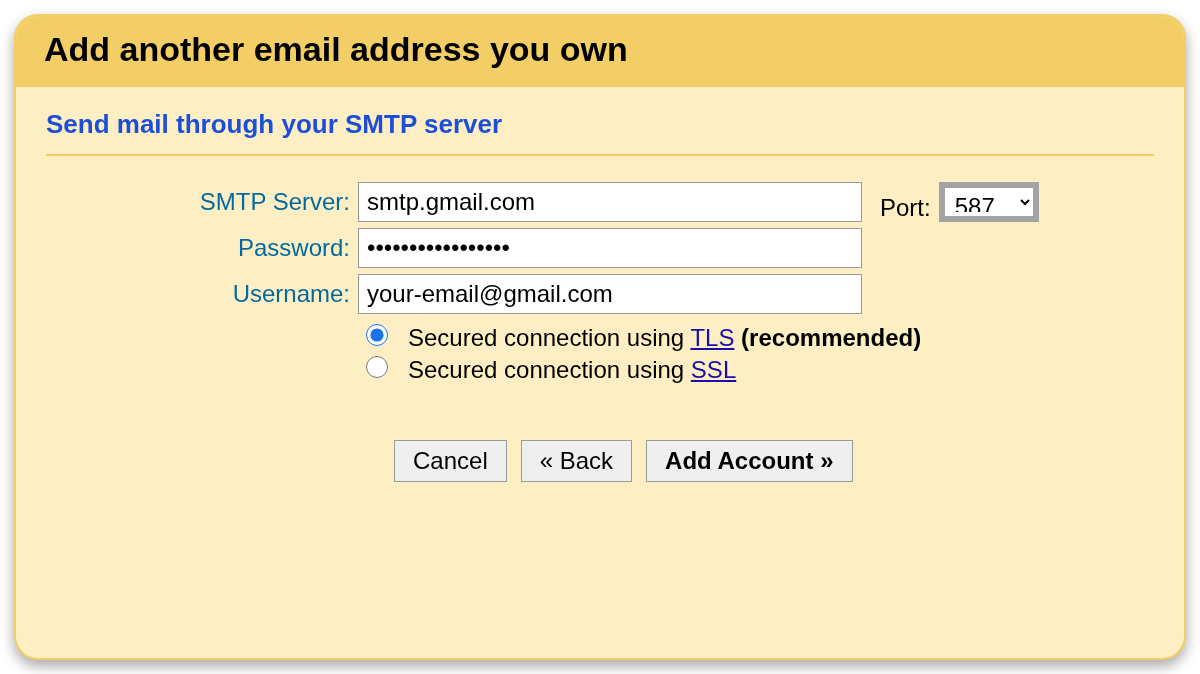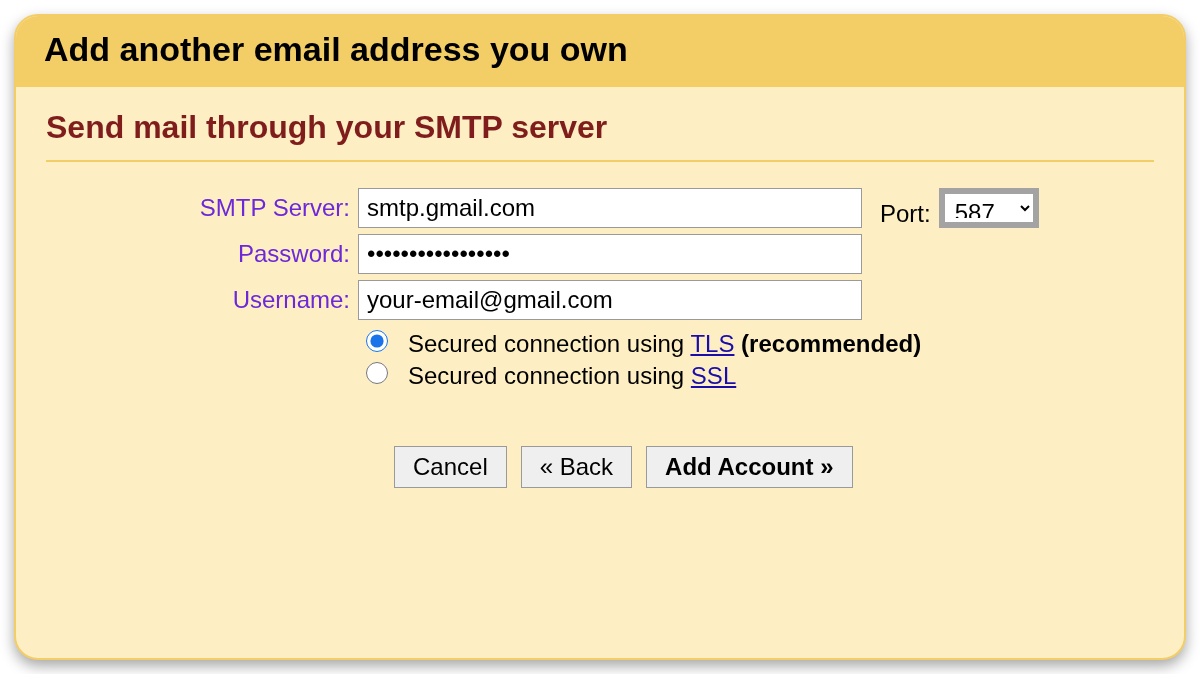--- a/index.html
+++ b/index.html
@@ -30,23 +30,23 @@
     .dialog-title {
       font-size: 34px;
       font-weight: 700;
       color: #000;
     }
     .dialog-body {
       padding: 22px 30px 30px 30px;
       background: #fdefc3;
     }
     .subheading {
-      font-size: 32px;
+      font-size: 26px;
       font-weight: 700;
-      color: #7f1d1d;
+      color: #1d4ed8;
       margin-bottom: 14px;
     }
     .divider {
       border: none;
       border-top: 2px solid #f3ce67;
       margin-bottom: 26px;
     }
     .description {
       font-size: 24px;
       color: #000;
@@ -60,21 +60,21 @@
     }
     .form-row {
       display: flex;
       align-items: center;
       margin-bottom: 6px;
     }
     .form-label {
       width: 312px;
       text-align: right;
       font-size: 24px;
-      color: #6d28d9;
+      color: #0369a1;
       padding-right: 8px;
       white-space: nowrap;
     }
     .text-input {
       font-family: Arial, Helvetica, sans-serif;
       font-size: 24px;
       padding: 4px 8px;
       border: 1px solid #9a9a9a;
       background: #fff;
       height: 40px;

